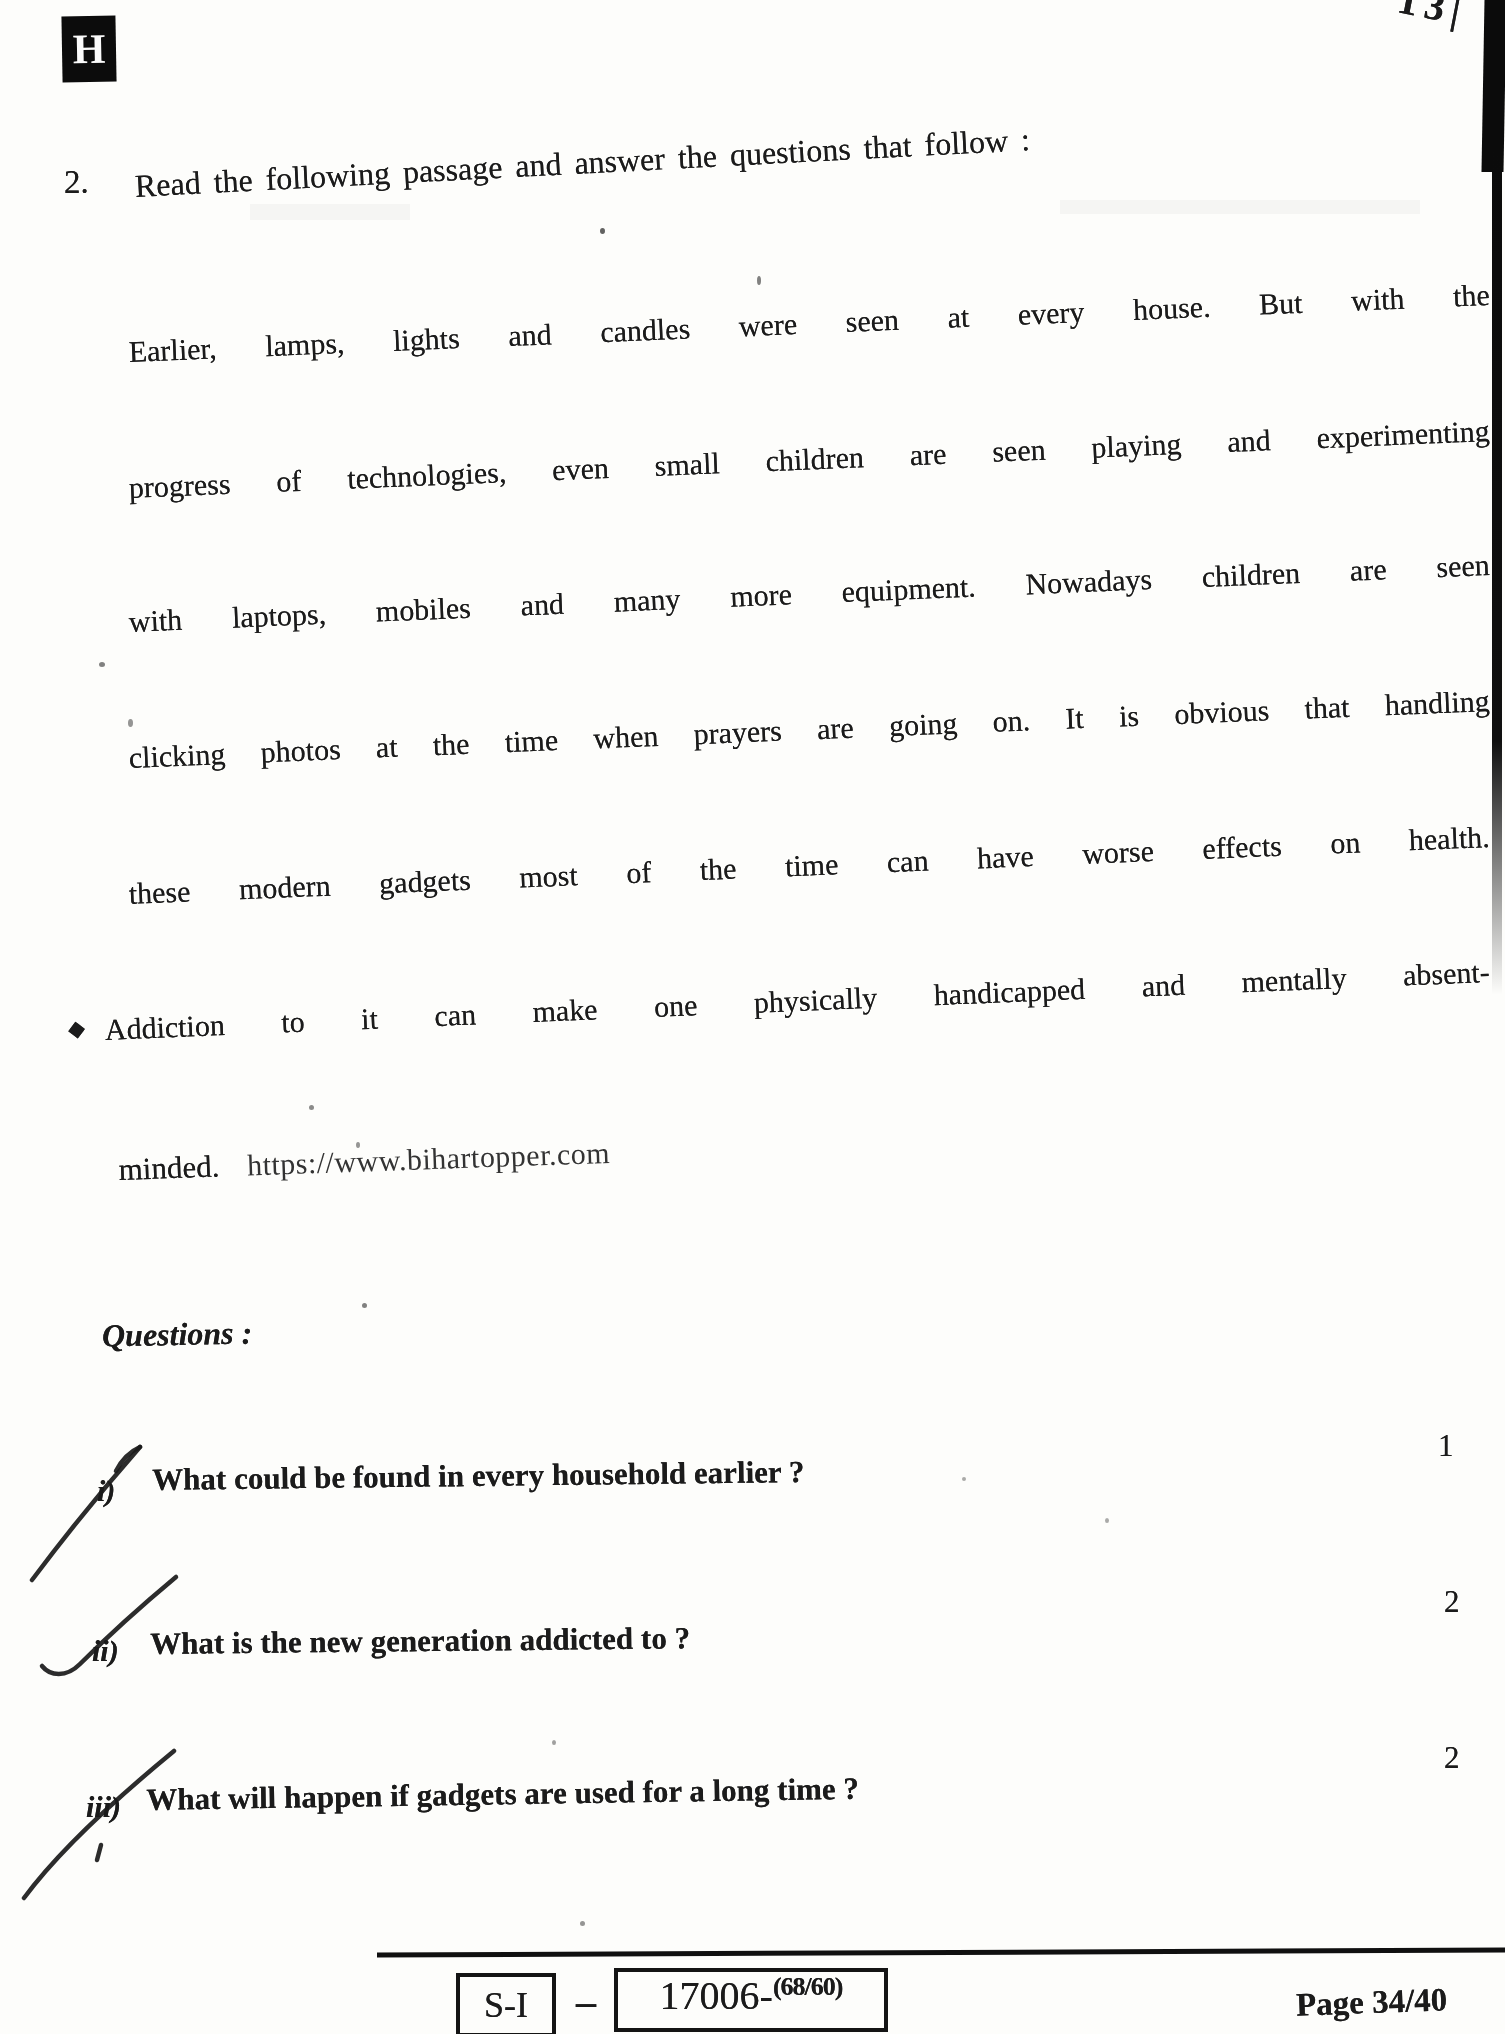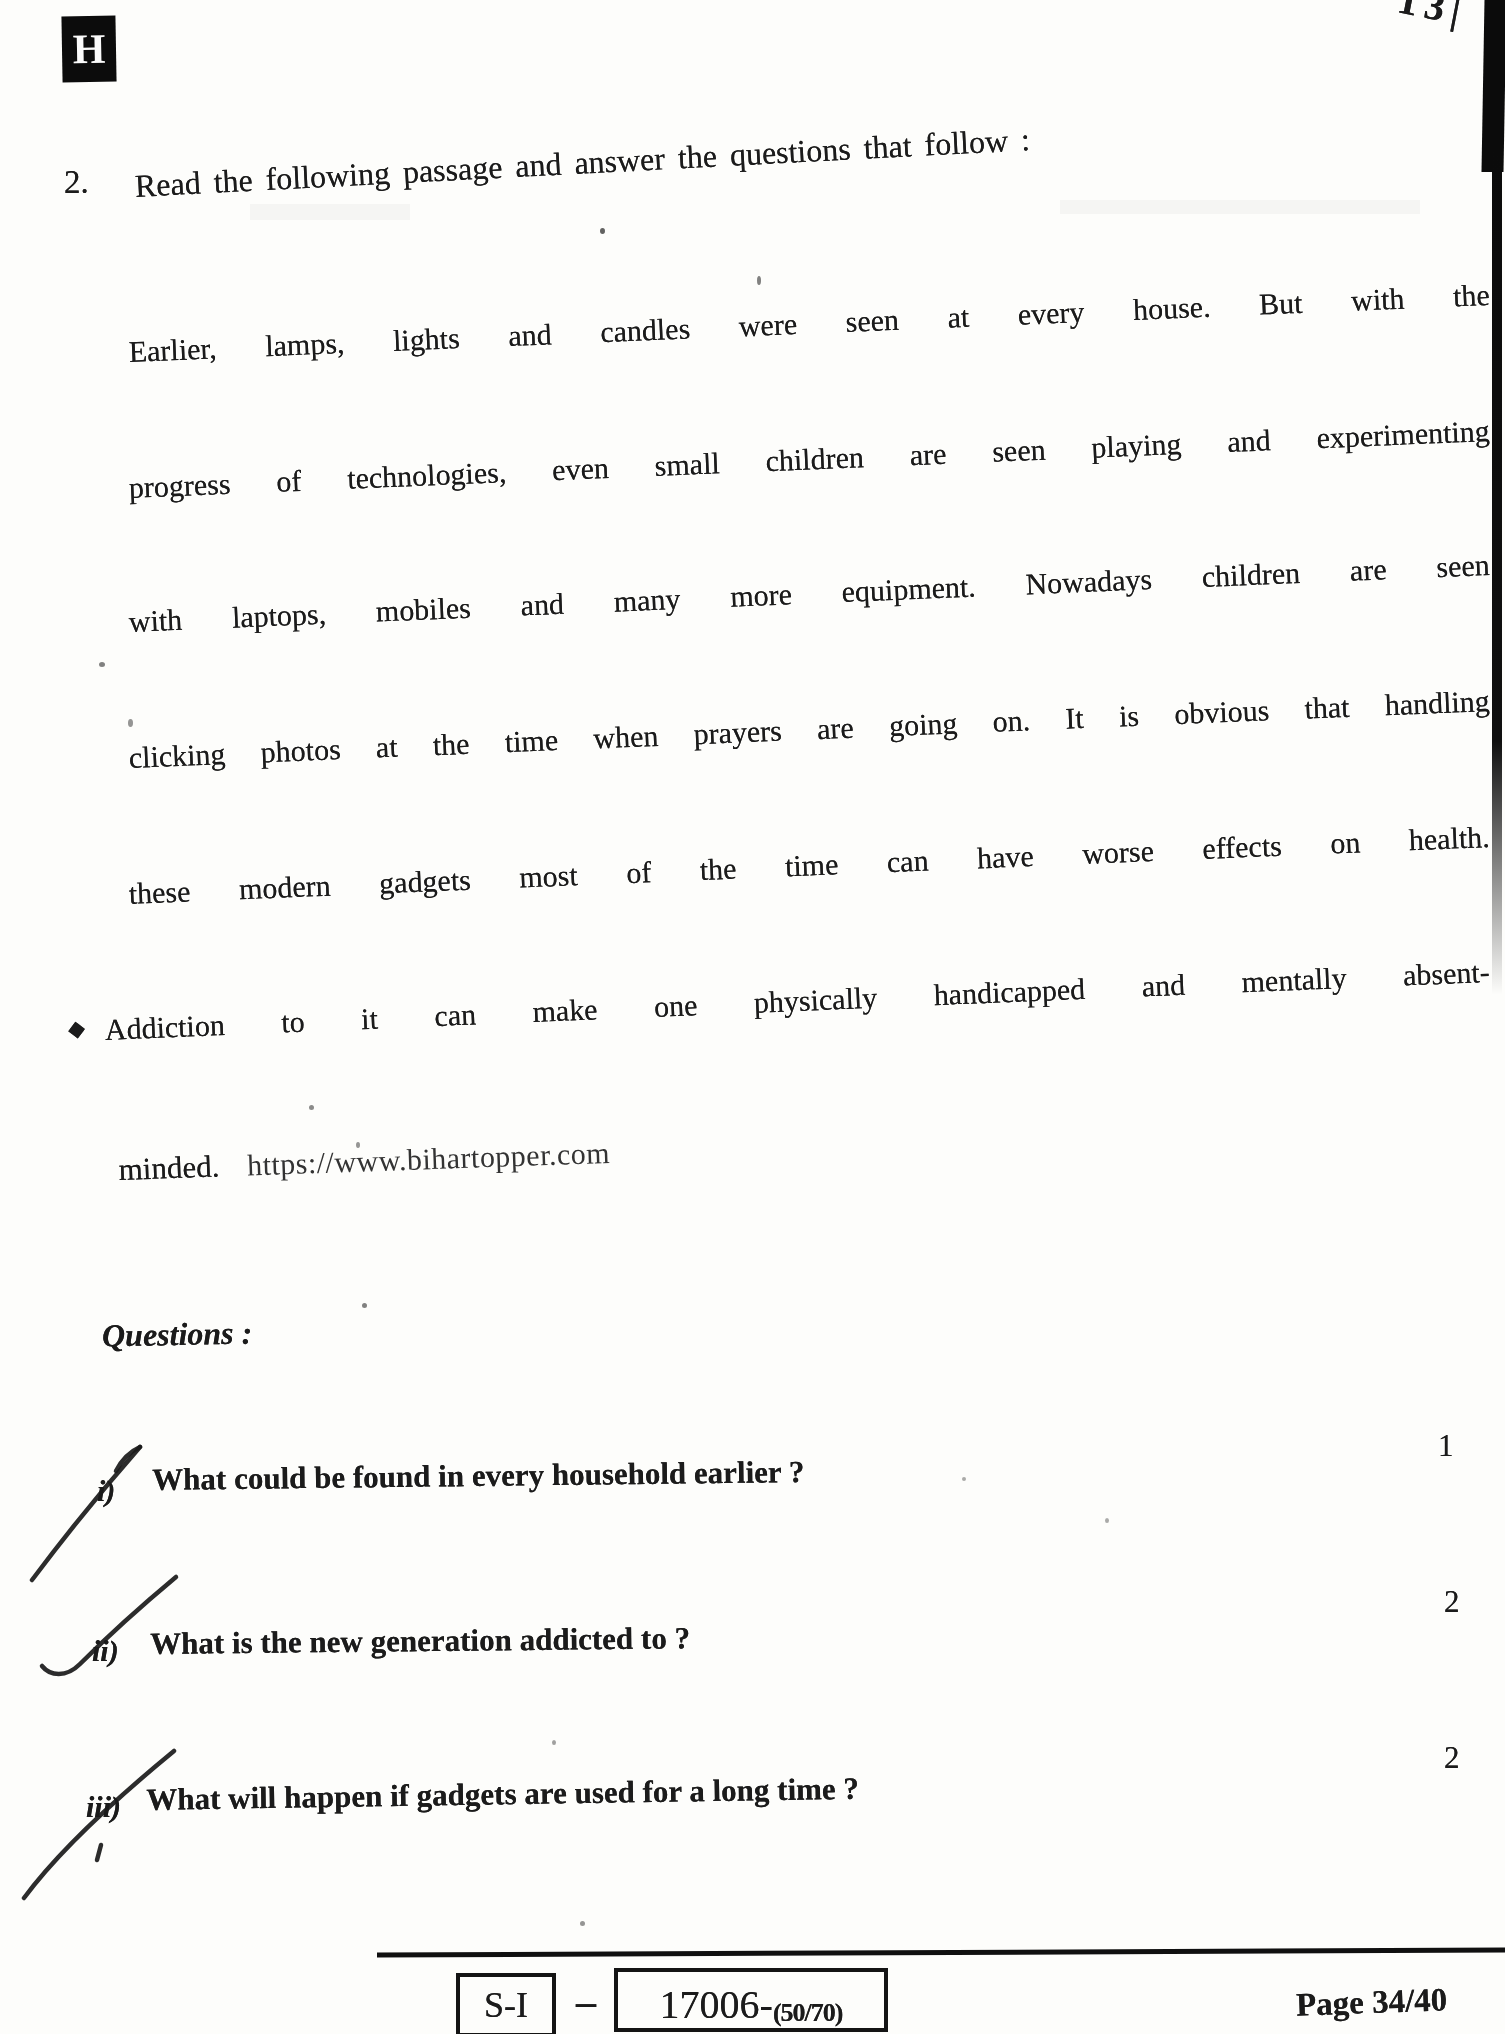--- a/index.html
+++ b/index.html
@@ -83,21 +83,21 @@
   .si-box{
     left:456px;top:1973px;width:100px;height:64px;
     border:4px solid #141414;
     display:flex;align-items:center;justify-content:center;
     font-size:36px;
   }
   .footer-dash{left:576px;top:1978px;font-size:40px;font-weight:700;}
   .code-box{
     left:614px;top:1968px;width:274px;height:64px;
     border:4px solid #141414;
-    display:flex;align-items:flex-end;justify-content:center;
+    display:flex;align-items:flex-start;justify-content:center;
   }
   .code-main{font-size:40px;}
   .code-small{font-size:26px;font-weight:700;letter-spacing:-1px;}
   .page-label{left:1296px;top:1984px;font-size:33px;font-weight:600;transform:rotate(-2deg);}
 
   
   #marks-svg{left:0;top:0;pointer-events:none;}
   #marks-svg path{fill:none;stroke:#1a1a1a;stroke-width:4.5;stroke-linecap:round;opacity:.92;}
 
   .speck{position:absolute;background:#2e2e2e;border-radius:50%;}
@@ -149,21 +149,21 @@
   <div class="abs q-text  q3-text  ink">What will happen if gadgets are used for a long time ?</div>
   <div class="abs q-marks q3-marks ink">2</div>
 
   <div class="abs footer-rule"></div>
   <div class="abs si-box">
     <span class="ink">S-I</span>
   </div>
   <div class="abs footer-dash ink">–</div>
   <div class="abs code-box">
     <span class="code-main ink">17006-</span>
-    <span class="code-small ink">(50/70)</span>
+    <span class="code-small ink">(68/60)</span>
   </div>
   <div class="abs page-label ink">Page 34/40</div>
 
   <svg id="marks-svg" class="abs" width="1505" height="2034" viewBox="0 0 1505 2034">
     <path d="M 32 1580 C 68 1532, 104 1488, 140 1447"></path>
     <path d="M 140 1447 C 129 1452, 121 1461, 116 1471"></path>
     <path d="M 42 1666 C 50 1676, 66 1678, 80 1664 C 110 1634, 146 1602, 176 1577"></path>
     <path d="M 24 1898 C 58 1852, 118 1797, 174 1751"></path>
     <path d="M 101 1845 L 97 1860"></path>
   </svg>

